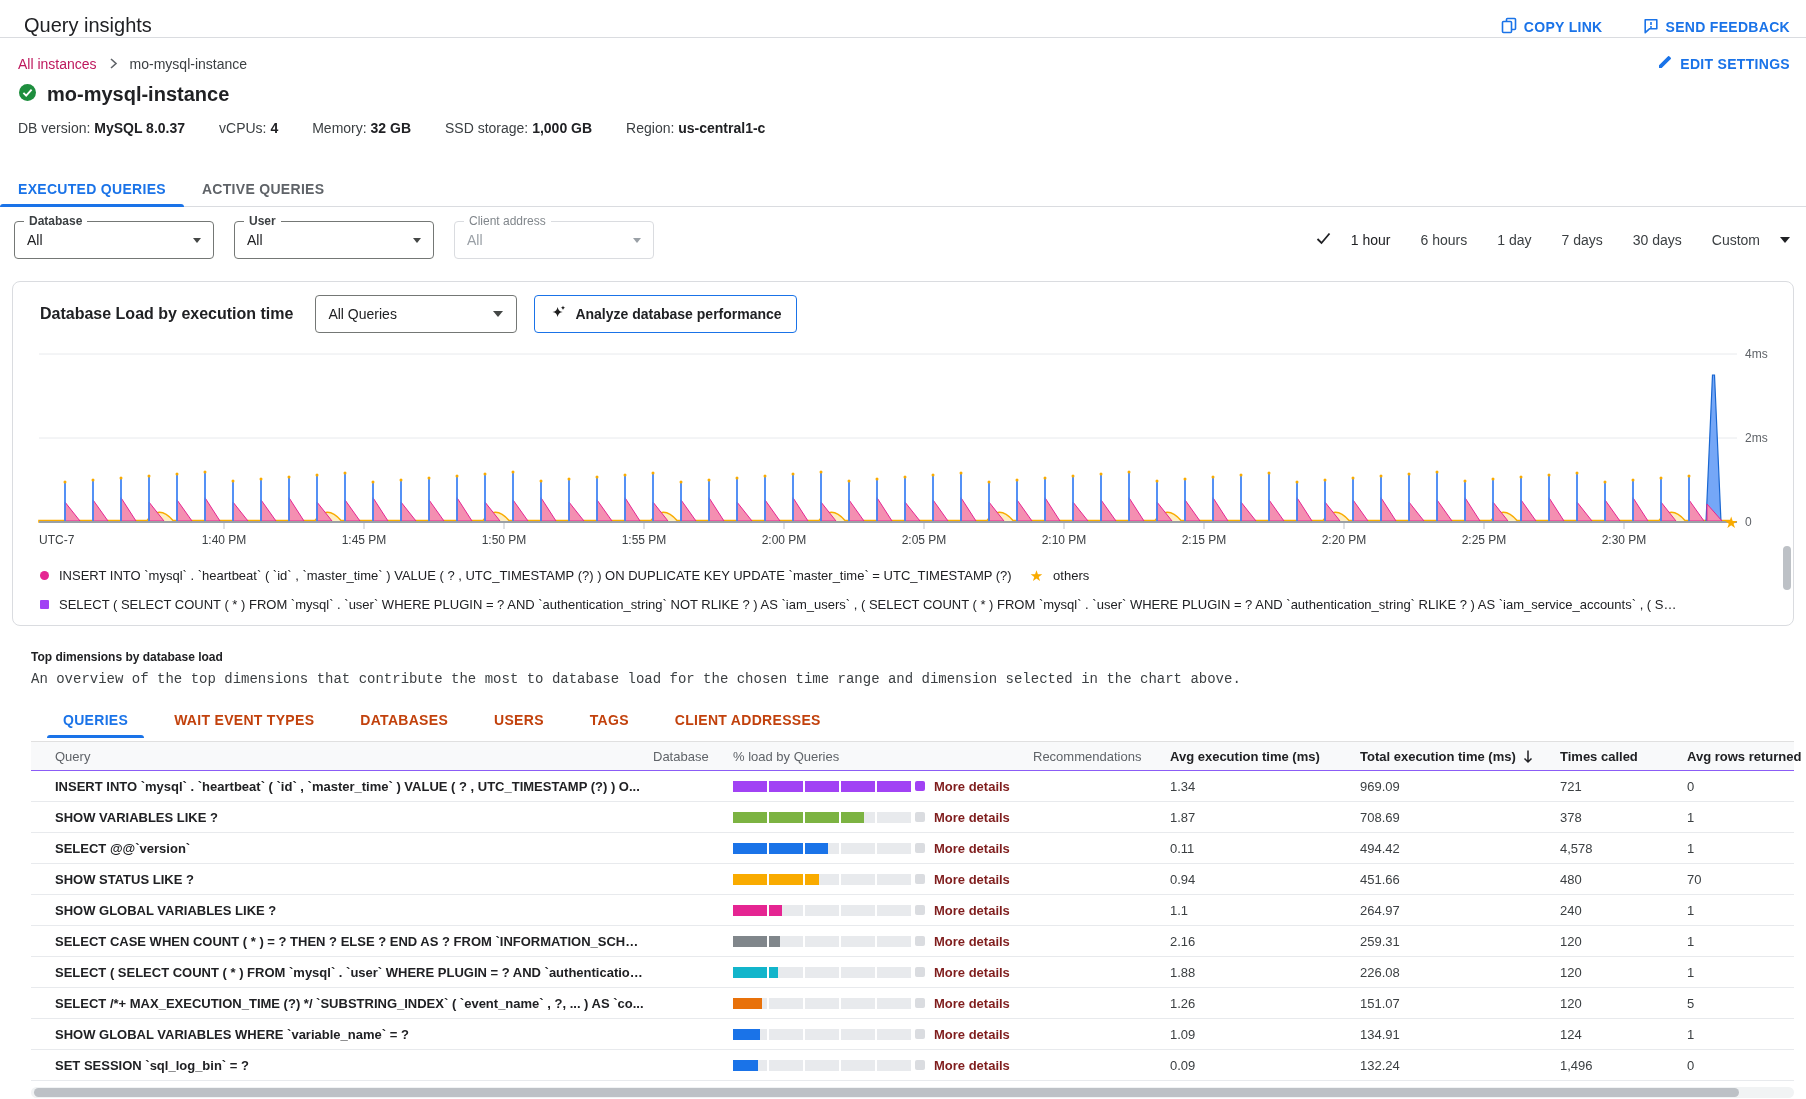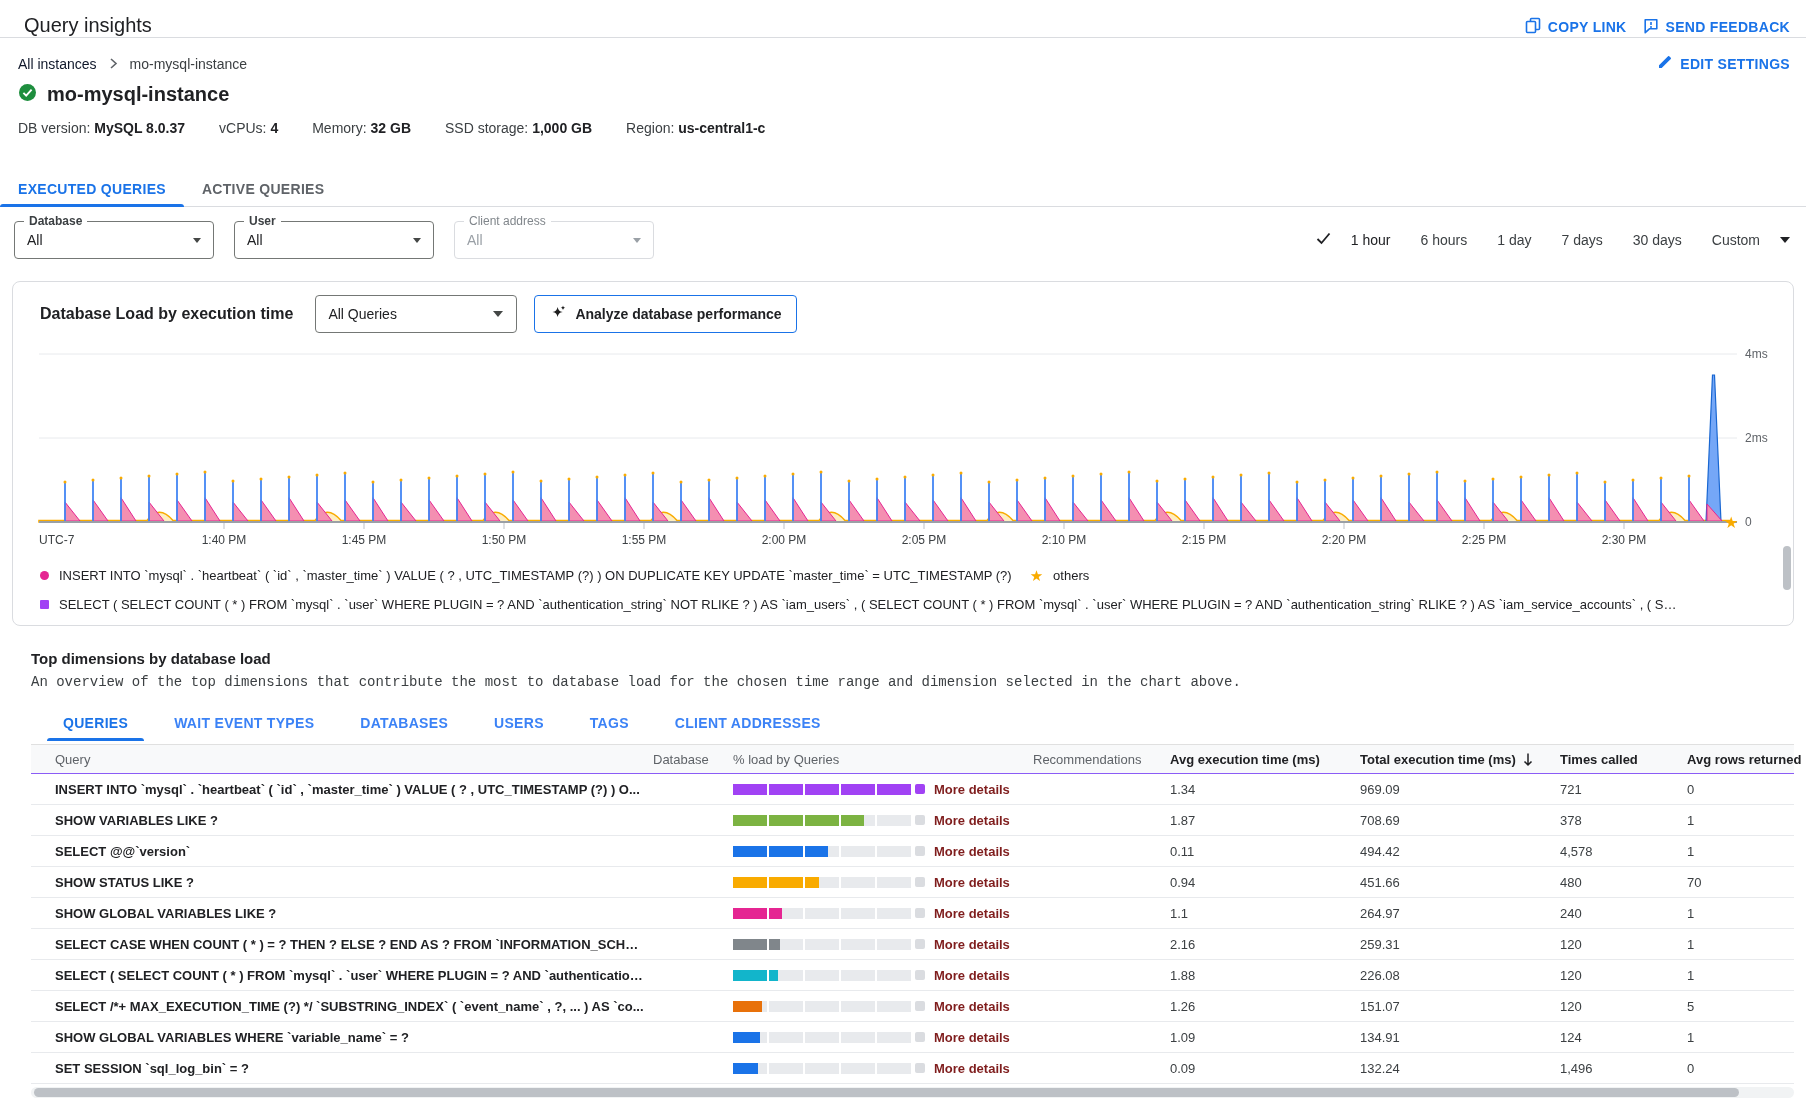--- a/index.html
+++ b/index.html
@@ -4,30 +4,30 @@
 <style>
   * { box-sizing: border-box; margin: 0; padding: 0; }
   html,body { width:1806px; height:1099px; overflow:hidden; background:#fff;
     font-family:"Liberation Sans", sans-serif; color:#202124; }
   .page { position:relative; width:1806px; height:1099px; }
 
   
   .topbar { height:38px; display:flex; align-items:flex-end; justify-content:space-between;
     border-bottom:1px solid #dadce0; padding:0 16px 0 24px; }
   .topbar h1 { font-size:20px; font-weight:400; color:#202124; }
-  .top-actions { display:flex; gap:16px; }
+  .top-actions { display:flex; gap:40px; }
   .blue-btn { display:flex; align-items:center; gap:7px; color:#1a73e8; font-size:14px;
     font-weight:700; letter-spacing:.3px; background:none; border:none; cursor:pointer;
     font-family:"Liberation Sans",sans-serif; }
 
   
   .info { padding:16px 16px 0 18px; }
   .crumb-row { display:flex; justify-content:space-between; align-items:center; }
   .breadcrumb { display:flex; align-items:center; gap:12px; font-size:14px; }
-  .crumb-parent { color:#0f172a; cursor:pointer; }
+  .crumb-parent { color:#be185d; cursor:pointer; }
   .crumb-current { color:#3c4043; }
   .instance-title { display:flex; align-items:center; gap:10px; margin-top:10px; }
   .instance-title .name { font-size:20px; font-weight:700; color:#202124; }
   .meta { display:flex; gap:34px; margin-top:14px; font-size:14px; color:#3c4043; }
   .meta b { color:#202124; }
 
   
   .tabs-bar { margin-top:37px; border-bottom:1px solid #dadce0; display:flex; padding-left:0; }
   .tab { padding:8px 18px 9px 18px; font-size:14px; font-weight:700; letter-spacing:.3px;
     color:#5f6368; cursor:pointer; position:relative; }
@@ -72,25 +72,25 @@
   .legend-row .entry { display:flex; align-items:center; gap:10px; min-width:0; }
   .legend-row .truncate { max-width:1620px; white-space:nowrap; overflow:hidden; text-overflow:ellipsis; }
   .dot { width:9px; height:9px; border-radius:50%; flex:none; }
   .sq { width:9px; height:9px; border-radius:1px; flex:none; }
   .star-marker { color:#f9ab00; font-size:15px; line-height:1; flex:none; margin-left:8px; }
   .legend-vscroll { position:absolute; right:2px; top:264px; width:8px; height:44px;
     background:#bdc1c6; border-radius:4px; cursor:pointer; }
 
   
   .dims { margin:24px 12px 0 31px; }
-  .dims h2 { font-size:15px; font-weight:700; color:#202124; }
+  .dims h2 { font-size:12px; font-weight:700; color:#202124; }
   .dims .subtitle { margin-top:7px; font-size:14px; color:#3c4043;font-family:Liberation Mono, monospace; }
   .dim-tabs { display:flex; gap:14px; margin-top:19px; margin-left:16px; }
   .dim-tab { padding:6px 16px 8px 16px; font-size:14px; font-weight:700; letter-spacing:.3px;
-    color:#3b82f6; cursor:pointer; position:relative; }
+    color:#c2410c; cursor:pointer; position:relative; }
   .dim-tab.active { color:#1a73e8; }
   .dim-tab.active::after { content:""; position:absolute; left:0; right:0; bottom:-2px; height:3px;
     background:#1a73e8; border-radius:3px 3px 0 0; }
 
   
   .qtable { margin-top:5px; width:1763px; font-size:13px; }
   .t-grid { display:grid; grid-template-columns:614px 80px 190px 110px 135px 190px 200px 127px minmax(0,1fr);
     align-items:center; }
   .t-head { height:30px; background:#f8f9fa; border-top:1px solid #e0e0e0; border-bottom:1px solid #8b5cf6;
     color:#5f6368; }

